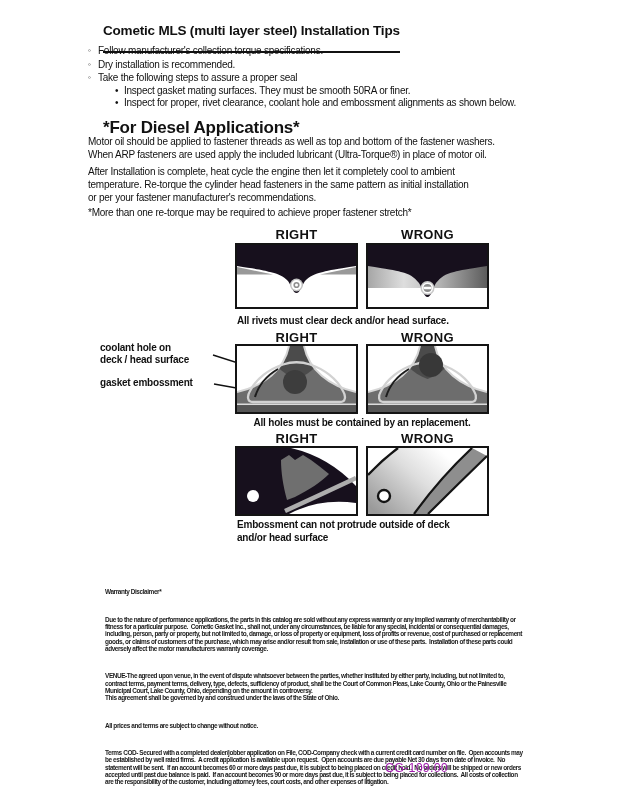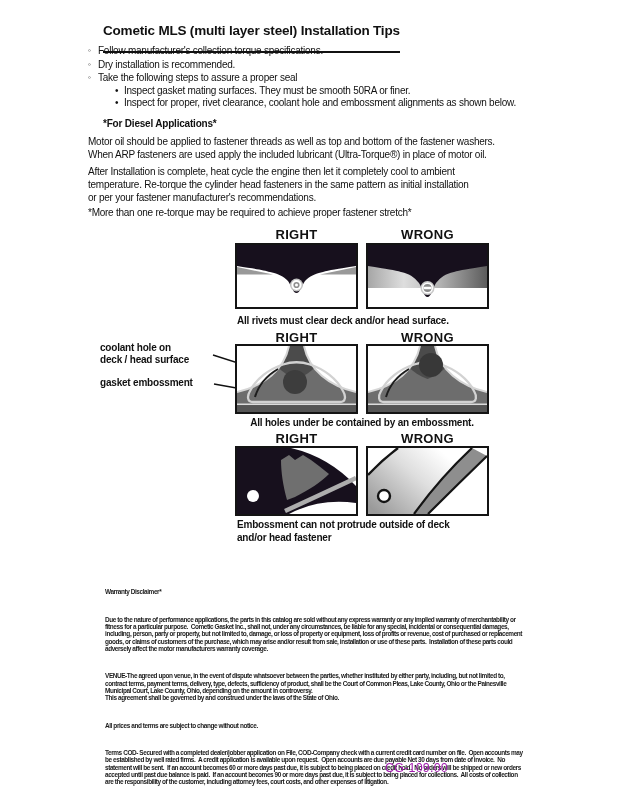--- a/index.html
+++ b/index.html
@@ -6,21 +6,21 @@
   .page{position:relative;width:618px;height:800px;background:#ffffff;
         font-family:"Liberation Sans",sans-serif;color:#111;overflow:hidden;}
   .abs{position:absolute;}
   .doc-title{font-weight:bold;font-size:13.5px;letter-spacing:-0.2px;
              border-bottom:2px solid #111;padding-bottom:13px;display:inline-block;}
   .bullets{font-size:10px;letter-spacing:-0.25px;line-height:13.5px;}
   .bullet-row{display:flex;align-items:flex-start;}
   .b-dot{width:10px;font-size:8px;line-height:13.5px;}
   .sub-bullets{margin-left:27px;line-height:12px;}
   .sb-dot{width:9px;font-size:10px;line-height:12px;}
-  .section-head{font-weight:bold;font-size:10px;letter-spacing:-0.2px;}
+  .section-head{font-weight:bold;font-size:17px;letter-spacing:-0.2px;}
   .body-text{font-size:10px;letter-spacing:-0.25px;line-height:12.8px;white-space:pre;}
   .rw-row{width:123px;text-align:center;font-weight:bold;font-size:13px;letter-spacing:0.3px;}
   .dbox{position:absolute;width:123px;border:2px solid #141414;background:#fff;box-sizing:border-box;}
   .fig-caption{font-weight:bold;font-size:10px;letter-spacing:-0.2px;line-height:13px;white-space:pre-line;}
   .fig-caption.centered{width:254px;text-align:center;}
   .side-label{font-weight:bold;font-size:10px;letter-spacing:-0.2px;line-height:11.5px;
               text-align:left;white-space:pre-line;width:110px;}
   .disc{font-size:7px;line-height:7.2px;font-weight:bold;letter-spacing:-0.45px;
         white-space:pre;color:#1b1b1b;transform:scaleX(0.92);transform-origin:0 0;}
   .disc-para{margin:0 0 6px 0;}
@@ -147,21 +147,21 @@
       <path d="M52,0 C47,24 27,40 0,46" stroke="#d6d6d6" stroke-width="2" fill="none"></path>
       <path d="M67,0 C72,24 92,40 119,46" stroke="#d6d6d6" stroke-width="2" fill="none"></path>
       <rect x="0" y="57.5" width="119" height="1.6" fill="#dcdcdc"></rect>
       <rect x="0" y="59.1" width="119" height="6.9" fill="#555555"></rect>
       <path d="M16,56 C10,56 10,50 13,45 C19,33 32,23 46,18.5 C55,15.5 64,15.5 73,18.5 C87,23 100,33 106,45 C109,50 109,56 103,56 Z" stroke="#d2d2d2" stroke-width="2.3" fill="none"></path>
       <path d="M18,51 C21,41 29,30 41,23" stroke="#1d1d1d" stroke-width="2" fill="none"></path>
       <circle cx="63" cy="19" r="12" fill="#383838"></circle>
     </svg>
   </div>
 
-  <div class="abs fig-caption centered" style="left:235px;top:416px;">All holes under be contained by an embossment.</div>
+  <div class="abs fig-caption centered" style="left:235px;top:416px;">All holes must be contained by an replacement.</div>
 
   <div class="abs rw-row" style="left:235px;top:431px;">RIGHT</div>
   <div class="abs rw-row" style="left:366px;top:431px;">WRONG</div>
 
   <div class="dbox" style="left:235px;top:446px;height:70px;">
     <svg width="119" height="66" viewBox="0 0 119 66">
       <path d="M0,0 L54,0 Q92,9 119,38 L119,55 Q82,50 52,66 L0,66 Z" fill="#17101d"></path>
       <path d="M48,63 Q85,46 119,30" stroke="#adadad" stroke-width="4.5" fill="none"></path>
       <path d="M44,12 L52,7 L58,12 L66,7 L74,12 L82,18 L92,26 C84,34 72,42 58,49 L50,52 C46,38 44,24 44,12 Z" fill="#6f6f6f"></path>
       <circle cx="16" cy="48" r="6" fill="#ffffff"></circle>
@@ -180,21 +180,21 @@
       <path d="M30,0 L104,0 Q72,30 46,66 L0,66 L0,27 Q14,12 30,0 Z" fill="url(#g3)"></path>
       <path d="M30,0 Q14,12 0,27" stroke="#141414" stroke-width="2.4" fill="none"></path>
       <path d="M104,0 L119,8 Q88,38 60,66 L46,66 Q72,30 104,0 Z" fill="#8e8e8e"></path>
       <path d="M104,0 Q72,30 46,66" stroke="#141414" stroke-width="2.2" fill="none"></path>
       <path d="M119,8 Q88,38 60,66" stroke="#141414" stroke-width="2.2" fill="none"></path>
       <circle cx="16" cy="48" r="6" fill="#ffffff" stroke="#141414" stroke-width="2.4"></circle>
     </svg>
   </div>
 
   <div class="abs fig-caption" style="left:237px;top:518px;">Embossment can not protrude outside of deck
-and/or head fastener</div>
+and/or head surface</div>
 
   <div class="abs disc" style="left:105px;top:574px;width:540px;">
     <div class="disc-para">Warranty Disclaimer*</div>
     <div class="disc-para">Due to the nature of performance applications, the parts in this catalog are sold without any express warranty or any implied warranty of merchantability or
 fitness for a particular purpose.  Cometic Gasket Inc., shall not, under any circumstances, be liable for any special, incidental or consequential damages,
 including, person, party or property, but not limited to, damage, or loss of property or equipment, loss of profits or revenue, cost of purchased or replacement
 goods, or claims of customers of the purchase, which may arise and/or result from sale, installation or use of these parts.  Installation of these parts could
 adversely affect the motor manufacturers warranty coverage.</div>
     <div class="disc-para">VENUE-The agreed upon venue, in the event of dispute whatsoever between the parties, whether instituted by either party, including, but not limited to,
 contract terms, payment terms, delivery, type, defects, sufficiency of product, shall be the Court of Common Pleas, Lake County, Ohio or the Painesville

